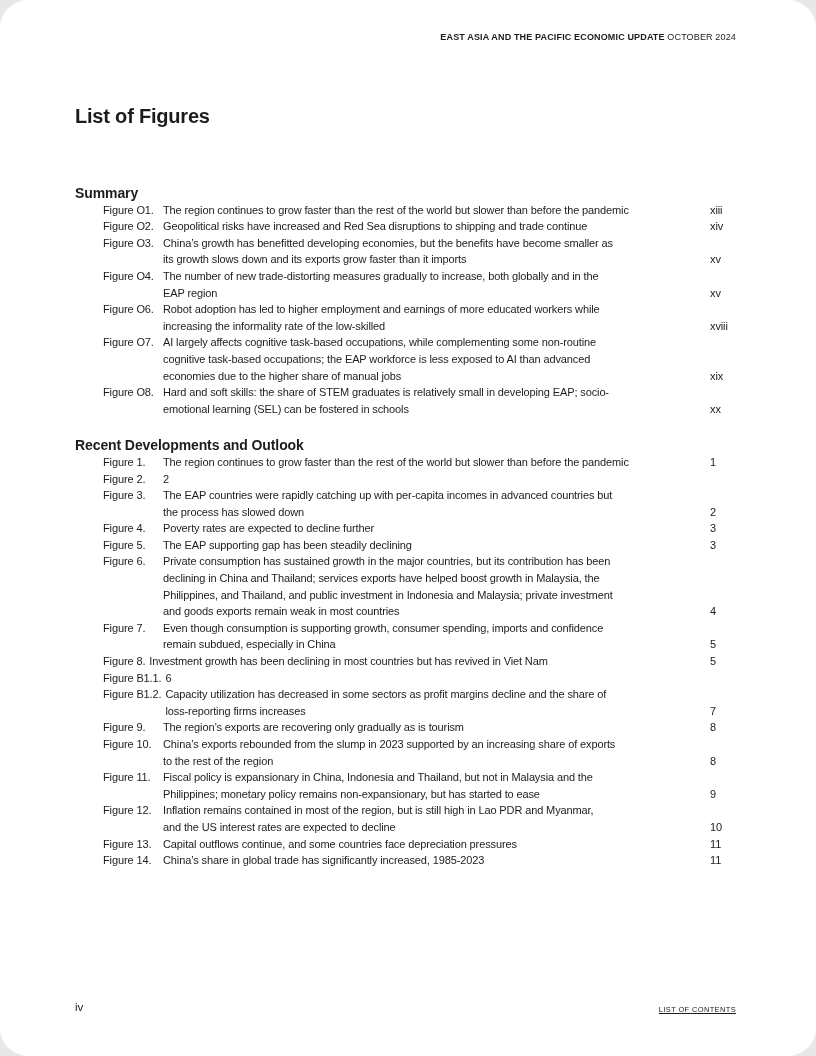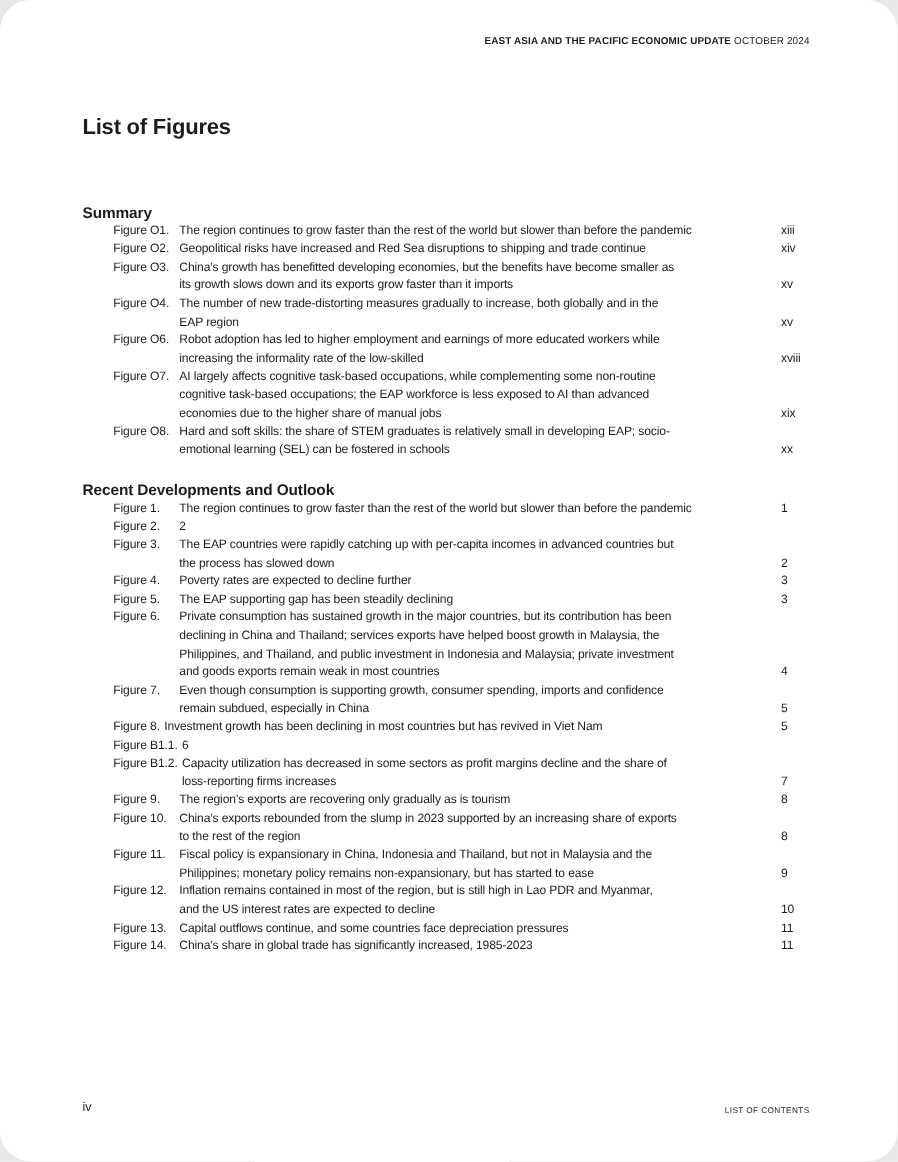--- a/index.html
+++ b/index.html
@@ -77,20 +77,21 @@
     top: 1001px;
     font-size: 11.5px;
     font-weight: normal;
   }
   .footer-label {
     position: absolute;
     right: 80px;
     top: 1005px;
     font-size: 7.5px;
     letter-spacing: 0.35px;
+    text-decoration: underline;
   }
 </style>
 </head>
 <body>
 
 <div class="page">
 
   <div class="running-head">
     <span class="bold">EAST ASIA AND THE PACIFIC ECONOMIC UPDATE</span>
     <span> </span>

